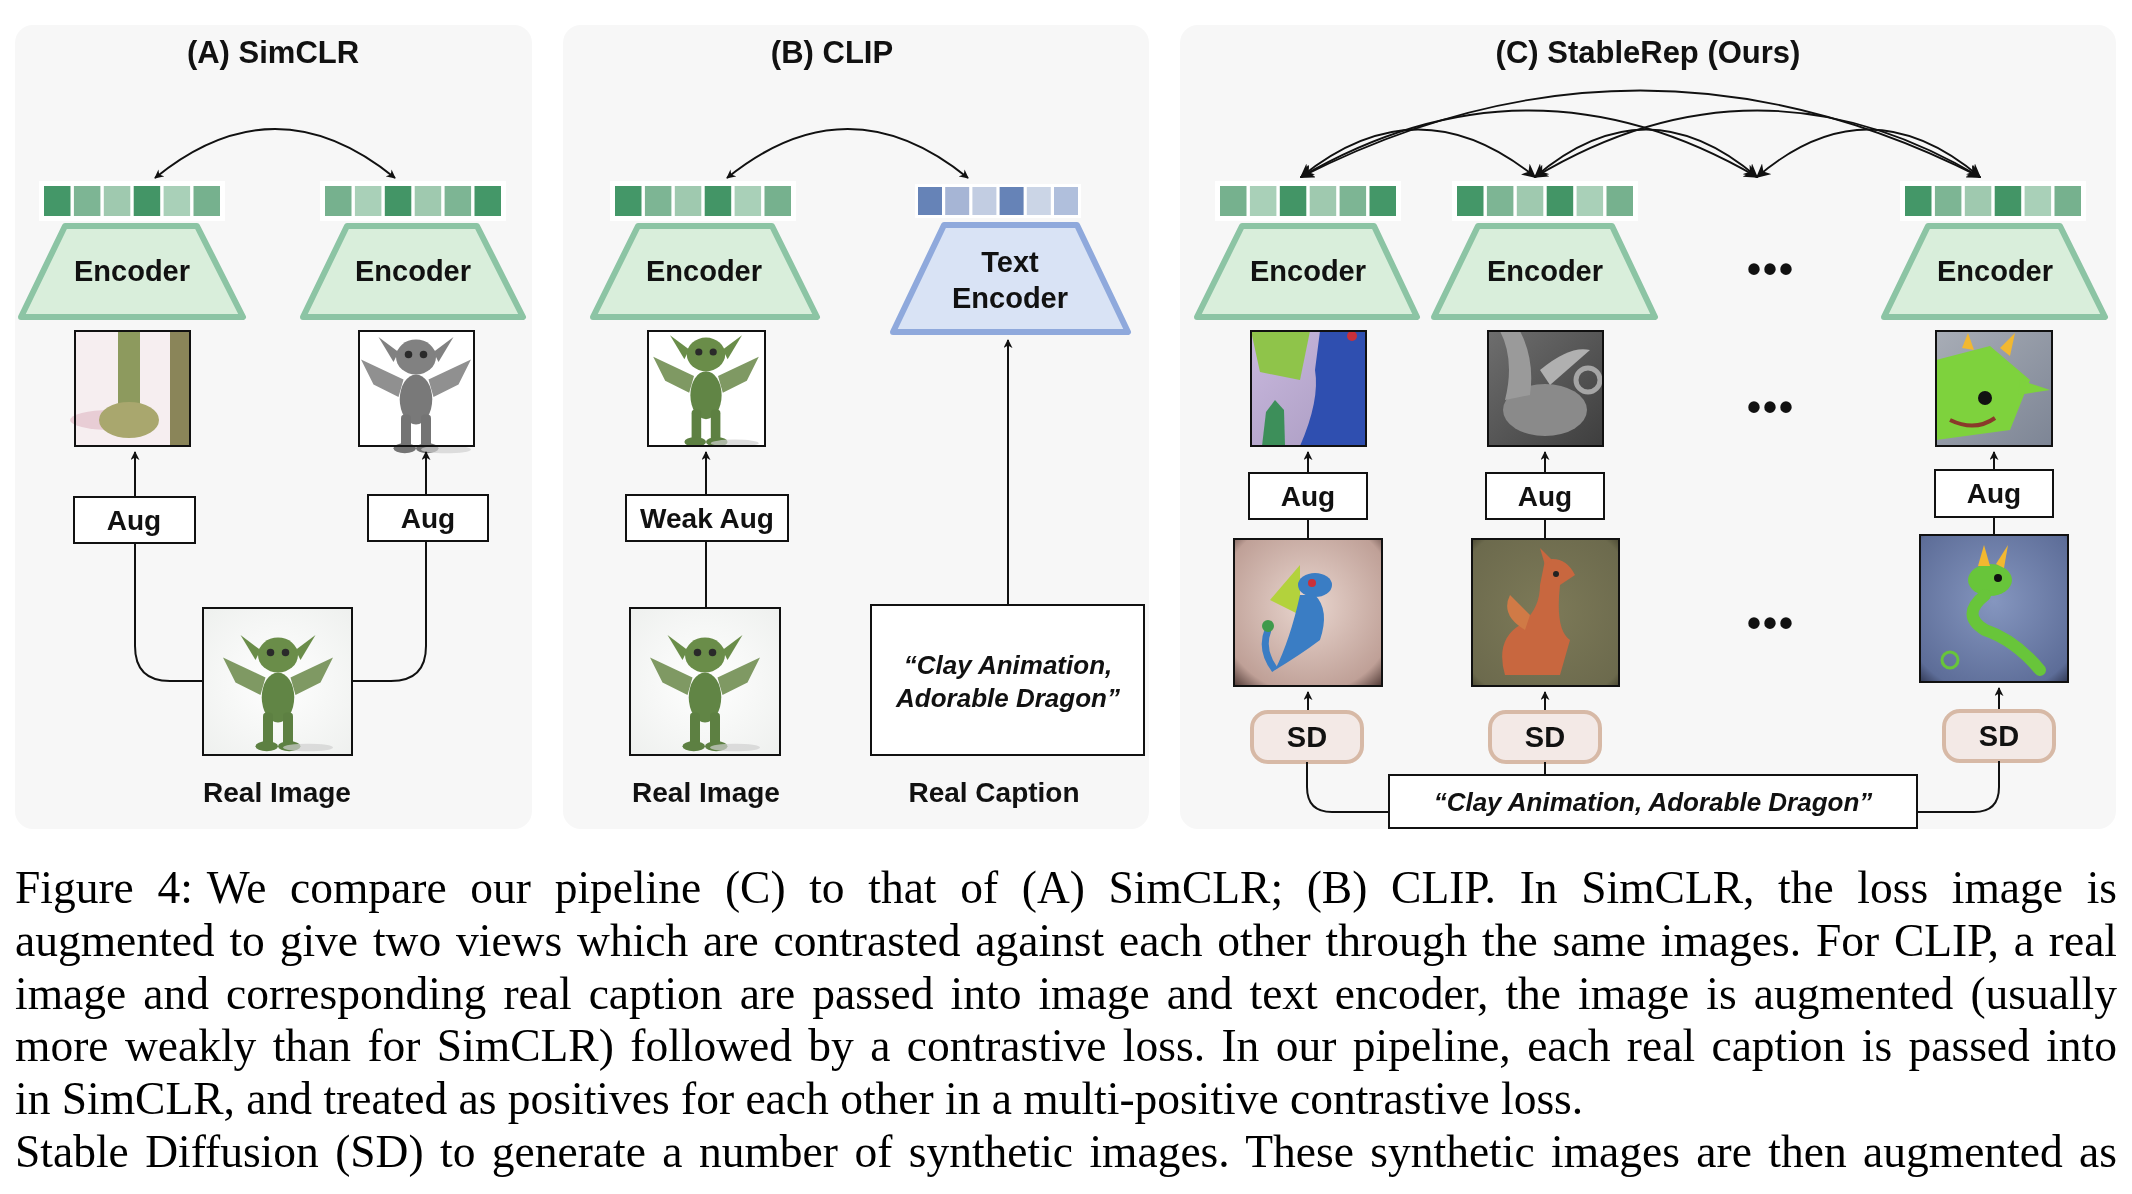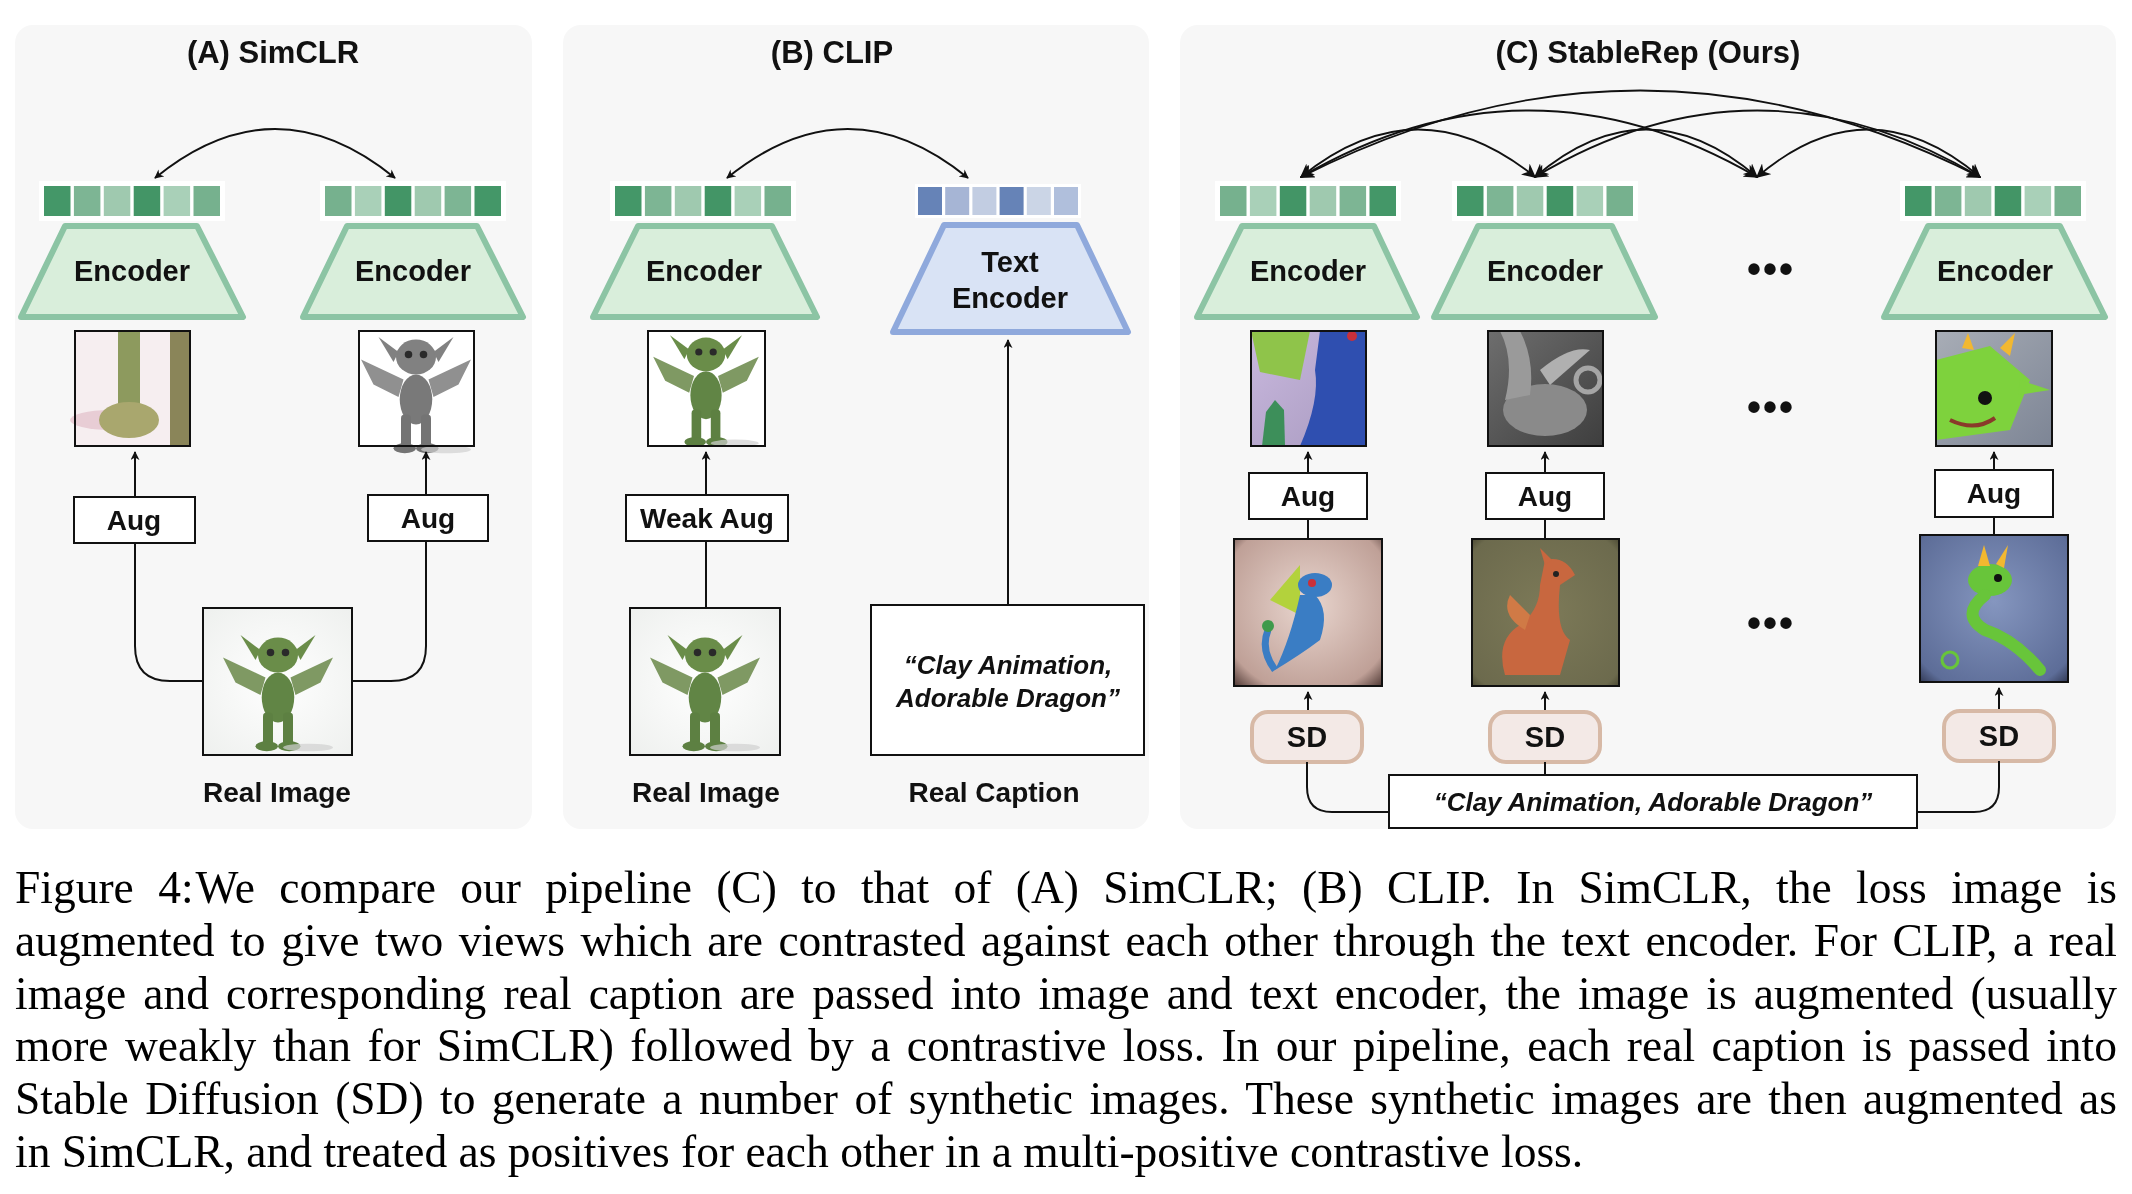--- a/index.html
+++ b/index.html
@@ -10,21 +10,21 @@
   .enc { font-size: 29px; font-weight: bold; }
   .aug { font-size: 28px; font-weight: bold; }
   .cap { font-size: 28px; font-weight: bold; }
   .quote { font-size: 26px; font-style: italic; font-weight: bold; }
   .sd { font-size: 29px; font-weight: bold; }
   .dots { font-size: 40px; font-weight: bold; letter-spacing: 2px; }
   #caption { position: absolute; left: 15px; top: 862px; width: 2102px;
     font-family: "Liberation Serif", "DejaVu Serif", serif; font-size: 45.5px; line-height: 52.8px; color: #000; }
   #caption .line { display: block; text-align: justify; text-align-last: justify; white-space: nowrap; height: 52.8px; }
   #caption .line.last { text-align-last: left; }
-  #caption .fig-label { margin-right: 2px; }
+  #caption .fig-label { margin-right: 14px; }
 </style>
 </head>
 <body>
 
 <svg id="fig" viewBox="0 0 2132 840" xmlns="http://www.w3.org/2000/svg">
   <defs>
     <marker id="arr" viewBox="0 0 10 10" refX="9" refY="5" markerWidth="9" markerHeight="9" orient="auto-start-reverse" markerUnits="userSpaceOnUse">
       <path d="M0,0 L10,5 L0,10 L3,5 Z" fill="#111"></path>
     </marker>
     <marker id="arrL" viewBox="0 0 10 10" refX="9" refY="5" markerWidth="14" markerHeight="14" orient="auto-start-reverse" markerUnits="userSpaceOnUse">
@@ -381,18 +381,18 @@
 
     <g>
       <rect x="1389" y="775" width="528" height="53" fill="#fff" stroke="#111" stroke-width="2"></rect>
       <text class="lbl quote" x="1653" y="811" text-anchor="middle">“Clay Animation, Adorable Dragon”</text>
     </g>
   </g>
 </svg>
 
 <div id="caption">
   <span class="line"><span class="fig-label">Figure 4:</span><span>We compare our pipeline (C) to that of (A) SimCLR; (B) CLIP. In SimCLR, the loss image is</span></span>
-  <span class="line">augmented to give two views which are contrasted against each other through the text encoder. For CLIP, a real</span>
+  <span class="line">augmented to give two views which are contrasted against each other through the same images. For CLIP, a real</span>
   <span class="line">image and corresponding real caption are passed into image and text encoder, the image is augmented (usually</span>
   <span class="line">more weakly than for SimCLR) followed by a contrastive loss. In our pipeline, each real caption is passed into</span>
+  <span class="line last">in SimCLR, and treated as positives for each other in a multi-positive contrastive loss.</span>
   <span class="line">Stable Diffusion (SD) to generate a number of synthetic images. These synthetic images are then augmented as</span>
-  <span class="line last">in SimCLR, and treated as positives for each other in a multi-positive contrastive loss.</span>
 </div>
 
 </body></html>

